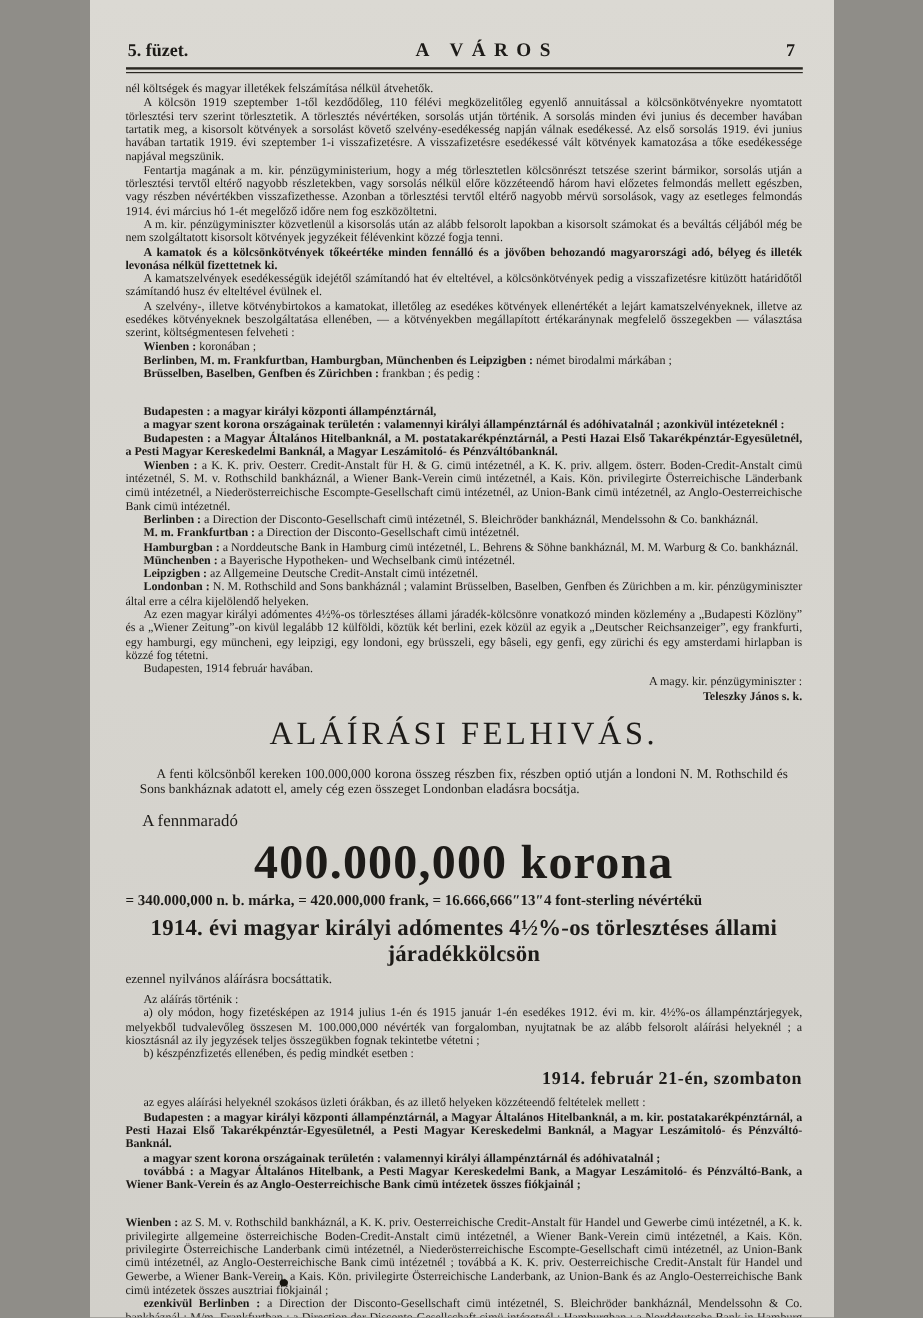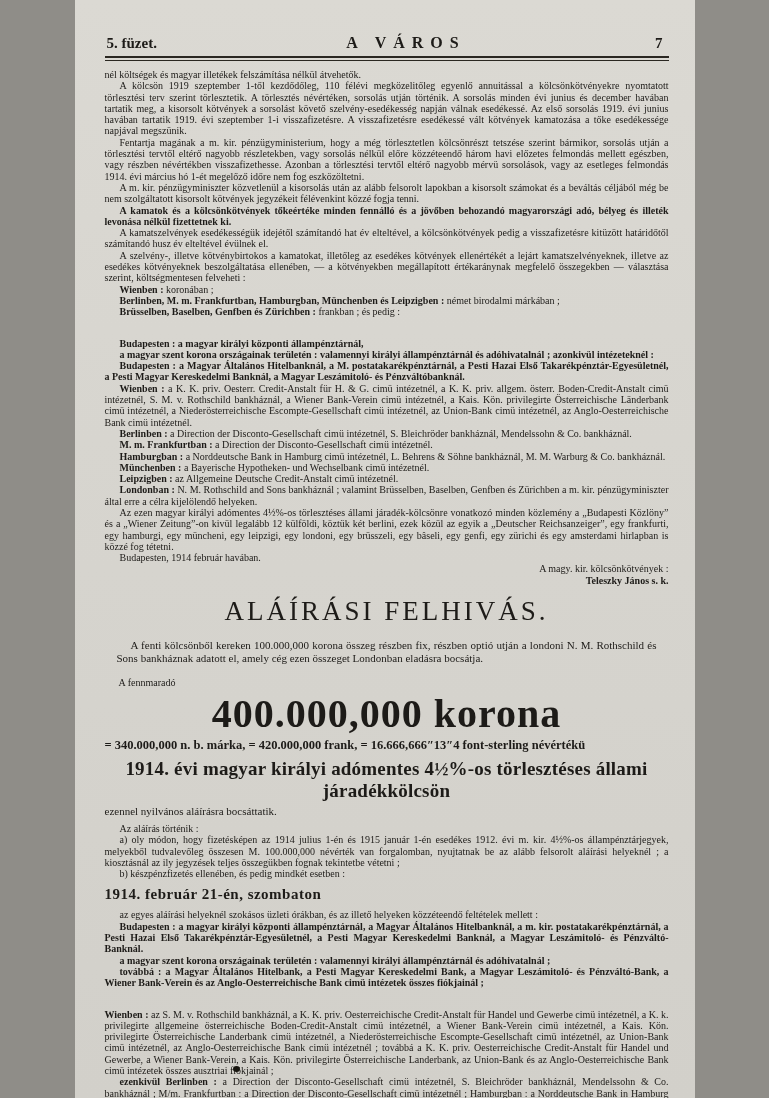--- a/index.html
+++ b/index.html
@@ -21,29 +21,29 @@
   .masthead .title { letter-spacing:7px; font-size:16px; }
   .rule { height:2px; border-top:2px solid #2a2721; border-bottom:1px solid #2a2721; margin-bottom:8px; }
 
   .cols { display:flex; gap:20px;flex-direction:column; }
   .col { flex:1; min-width:0; text-align:justify; font-size:10px; line-height:1.13; }
 
   p.para { margin:0; text-indent:15px; }
   p.para.noindent { text-indent:0; }
   p.para.bold { font-weight:bold; }
   p.para.right { text-align:right; text-indent:0; }
-  p.para.datehead { text-align:left; text-indent:0; font-weight:bold; font-size:15px; margin:7px 0 6px; letter-spacing:0.5px; }
+  p.para.datehead { text-align:right; text-indent:0; font-weight:bold; font-size:15px; margin:7px 0 6px; letter-spacing:0.5px; }
   b.lead { font-weight:bold; }
 
   .sub-title {
     text-align:center; font-weight:normal; font-size:27px;
     letter-spacing:3px; margin:10px 0 5px;
   }
   .sub-intro { margin:12px; font-size:11px; line-height:1.18; text-align:justify; text-indent:14px; }
-  .remainder { margin:2px 0 0; font-size:10px; text-indent:14px; }
+  .remainder { margin:2px 0 0; font-size:14px; text-indent:14px; }
   .amount {
     text-align:center; font-weight:bold; font-size:40px; letter-spacing:1px;
     margin:2px 0 1px;
   }
   .equivalents { font-weight:bold; font-size:12.5px; margin:0 0 2px; }
   .bond-title { text-align:center; font-weight:bold; font-size:19px; margin:5px 0 3px; letter-spacing:0.2px; }
   .offer { margin:0 0 6px; font-size:11px; }
 
   .ink-dot { position:absolute; left:158px; bottom:26px; width:7px; height:6px; background:#17150f; border-radius:50%; }
 </style>
@@ -78,21 +78,21 @@
         <p class="para bold"><b class="lead">Budapesten : </b>a Magyar Általános Hitelbanknál, a M. postatakarékpénztárnál, a Pesti Hazai Első Takarékpénztár-Egyesületnél, a Pesti Magyar Kereskedelmi Banknál, a Magyar Leszámitoló- és Pénzváltóbanknál.</p>
         <p class="para"><b class="lead">Wienben : </b>a K. K. priv. Oesterr. Credit-Anstalt für H. &amp; G. cimü intézetnél, a K. K. priv. allgem. österr. Boden-Credit-Anstalt cimü intézetnél, S. M. v. Rothschild bankháznál, a Wiener Bank-Verein cimü intézetnél, a Kais. Kön. privilegirte Österreichische Länderbank cimü intézetnél, a Niederösterreichische Escompte-Gesellschaft cimü intézetnél, az Union-Bank cimü intézetnél, az Anglo-Oesterreichische Bank cimü intézetnél.</p>
         <p class="para"><b class="lead">Berlinben : </b>a Direction der Disconto-Gesellschaft cimü intézetnél, S. Bleichröder bankháznál, Mendelssohn &amp; Co. bankháznál.</p>
         <p class="para"><b class="lead">M. m. Frankfurtban : </b>a Direction der Disconto-Gesellschaft cimü intézetnél.</p>
         <p class="para"><b class="lead">Hamburgban : </b>a Norddeutsche Bank in Hamburg cimü intézetnél, L. Behrens &amp; Söhne bankháznál, M. M. Warburg &amp; Co. bankháznál.</p>
         <p class="para"><b class="lead">Münchenben : </b>a Bayerische Hypotheken- und Wechselbank cimü intézetnél.</p>
         <p class="para"><b class="lead">Leipzigben : </b>az Allgemeine Deutsche Credit-Anstalt cimü intézetnél.</p>
         <p class="para"><b class="lead">Londonban : </b>N. M. Rothschild and Sons bankháznál ; valamint Brüsselben, Baselben, Genfben és Zürichben a m. kir. pénzügyminiszter által erre a célra kijelölendő helyeken.</p>
         <p class="para">Az ezen magyar királyi adómentes 4½%-os törlesztéses állami járadék-kölcsönre vonatkozó minden közlemény a „Budapesti Közlöny” és a „Wiener Zeitung”-on kivül legalább 12 külföldi, köztük két berlini, ezek közül az egyik a „Deutscher Reichsanzeiger”, egy frankfurti, egy hamburgi, egy müncheni, egy leipzigi, egy londoni, egy brüsszeli, egy bâseli, egy genfi, egy zürichi és egy amsterdami hirlapban is közzé fog tétetni.</p>
         <p class="para">Budapesten, 1914 február havában.</p>
-        <p class="para right">A magy. kir. kölcsönkötvények :</p>
+        <p class="para right">A magy. kir. pénzügyminiszter :</p>
         <p class="para bold right">Teleszky János s. k.</p>
       </div>
   </div>
 
   <h1 class="sub-title">ALÁÍRÁSI FELHIVÁS.</h1>
   <p class="sub-intro">A fenti kölcsönből kereken 100.000,000 korona összeg részben fix, részben optió utján a londoni N. M. Rothschild és Sons bankháznak adatott el, amely cég ezen összeget Londonban eladásra bocsátja.</p>
   <p class="remainder">A fennmaradó</p>
   <div class="amount">400.000,000 korona</div>
   <div class="equivalents">= 340.000,000 n. b. márka, = 420.000,000 frank, = 16.666,666″13″4 font-sterling névértékü</div>
   <div class="bond-title">1914. évi magyar királyi adómentes 4½%-os törlesztéses állami járadékkölcsön</div>

